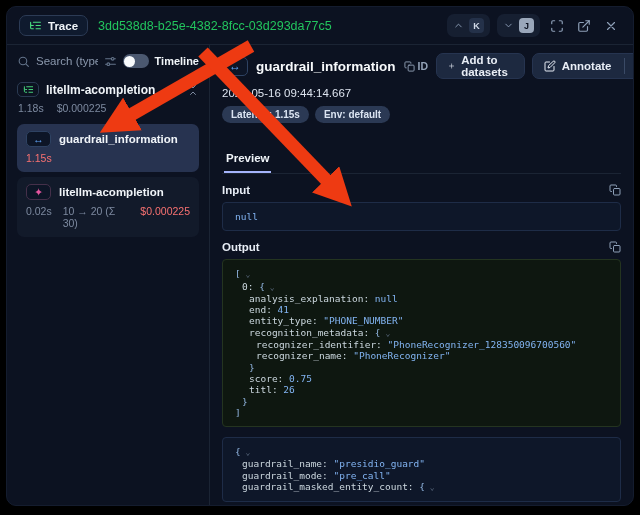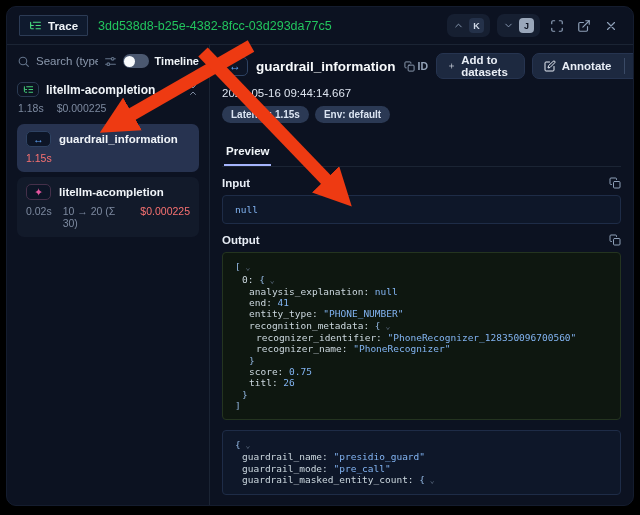--- a/index.html
+++ b/index.html
@@ -7,21 +7,21 @@
               font-family:"Liberation Sans", sans-serif; }
   .window { position:absolute; left:6px; top:6px; width:628px; height:500px;
             background:#0c1221; border-radius:10px; display:flex; flex-direction:column;
             border:1px solid #141c2e; overflow:hidden; }
   svg.ic { width:14px; height:14px; fill:none; stroke:currentColor; stroke-width:2;
            stroke-linecap:round; stroke-linejoin:round; display:block; }
   
   .topbar { height:38px; flex:0 0 38px; display:flex; align-items:center; gap:10px;
             padding:0 12px; border-bottom:1px solid #1b2434; }
   .trace-badge { display:inline-flex; align-items:center; gap:6px; border:1px solid #2c3b55;
-            background:#0f1a2e; border-radius:1px; padding:3px 9px; color:#f1f5f9;
+            background:#0f1a2e; border-radius:7px; padding:3px 9px; color:#f1f5f9;
             font-size:11.5px; font-weight:700; }
   .trace-badge svg.ic { color:#4ade80; width:13px; height:13px; }
   .trace-id { color:#22c55e; font-size:12.5px; font-weight:400; }
   .topbar-right { margin-left:auto; display:flex; align-items:center; gap:7px; color:#8ea0b8; }
   .kbd-btn { display:inline-flex; align-items:center; gap:5px; background:#161f31;
              border-radius:7px; padding:4px 6px; cursor:pointer; }
   .kbd-btn svg.ic { width:11px; height:11px; }
   .key { width:15px; height:15px; border-radius:4px; background:#243149; color:#cfd8e6;
          font-size:9px; font-weight:700; display:flex; align-items:center; justify-content:center; }
   .key.lit { background:#9aa7ba; color:#0c1221; }
@@ -67,21 +67,21 @@
   .hdr-actions { margin-left:auto; display:flex; align-items:center; gap:7px; }
   .btn { background:#1d2940; color:#e8edf5; font-size:11.5px; font-weight:600; border-radius:7px;
          height:26px; display:inline-flex; align-items:center; padding:0 11px; gap:6px;
          cursor:pointer; border:1px solid #263450; }
   .btn svg.ic { width:12px; height:12px; }
   .btn .sep { width:1px; height:16px; background:#3a4a66; margin:0 2px 0 6px; }
   .timestamp { margin-top:8px; color:#dde4ef; font-size:11.5px; font-weight:500; }
   .badges { margin-top:7px; display:flex; gap:6px; }
   .pill { background:#2b3954; color:#dbe4f2; font-size:10px; font-weight:600;
           border-radius:9px; padding:3px 9px; }
-  .tabs { margin-top:17px; border-bottom:1px solid #1b2434; display:flex; }
+  .tabs { margin-top:24px; border-bottom:1px solid #1b2434; display:flex; }
   .tab { padding:5px 2px 7px; margin:0 16px 0 2px; color:#f1f5f9; font-size:11.5px;
          font-weight:600; border-bottom:2.5px solid #a5b4fc; cursor:pointer; }
   
   .sections { flex:1; overflow:hidden; }
   .section { margin-top:10px; }
   .section-head { display:flex; align-items:flex-end; justify-content:space-between;
                   color:#e8edf5; font-size:11.5px; font-weight:700; margin-bottom:6px; }
   .copybtn { color:#8ea0b8; cursor:pointer; display:flex; }
   .copybtn svg.ic { width:12px; height:12px; }
   .codeblock { border-radius:4px; padding:8px 12px;

